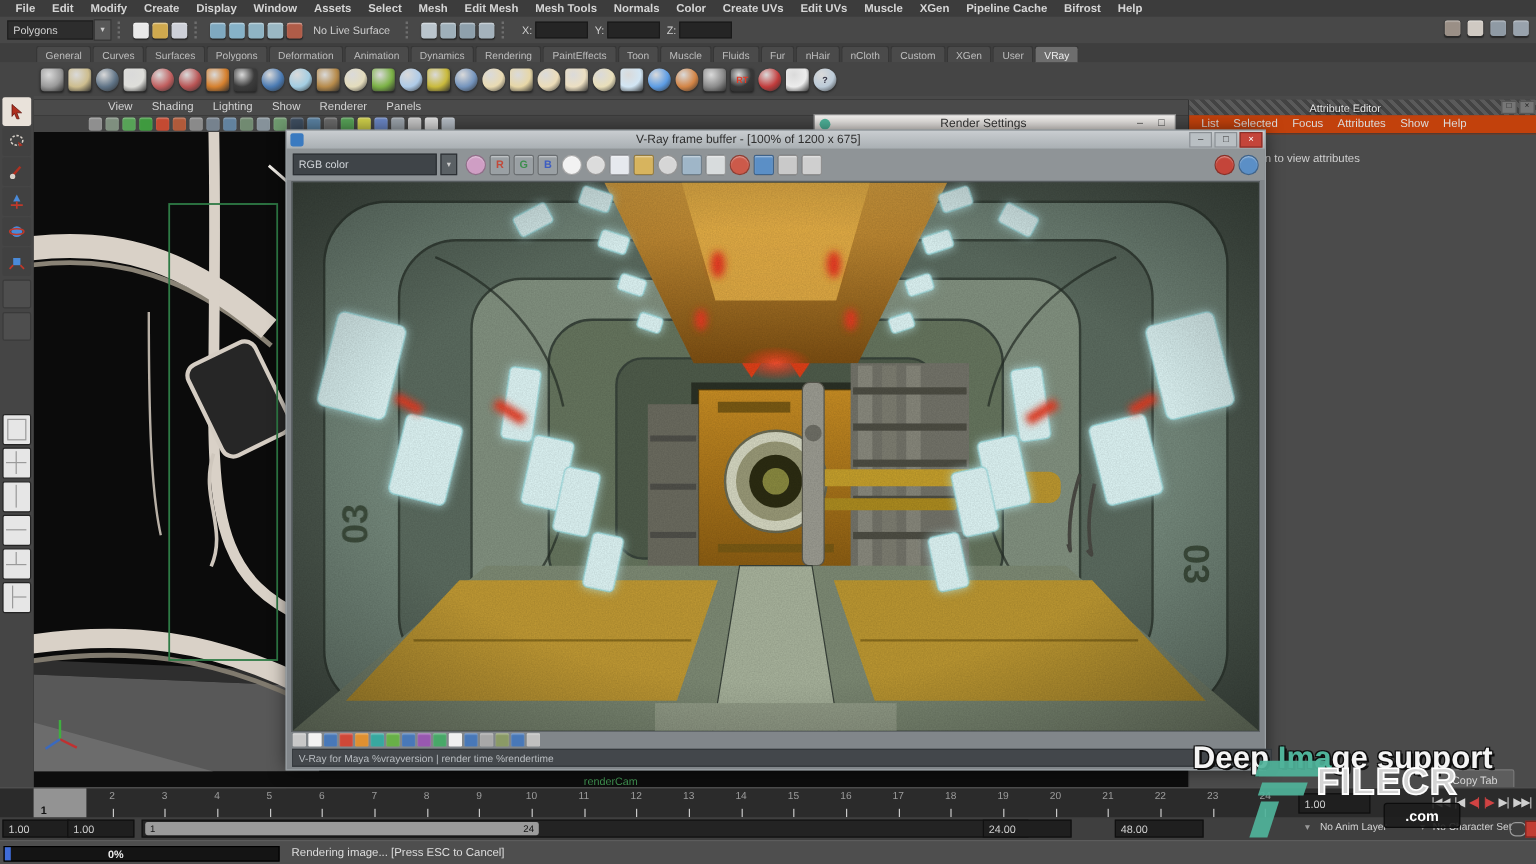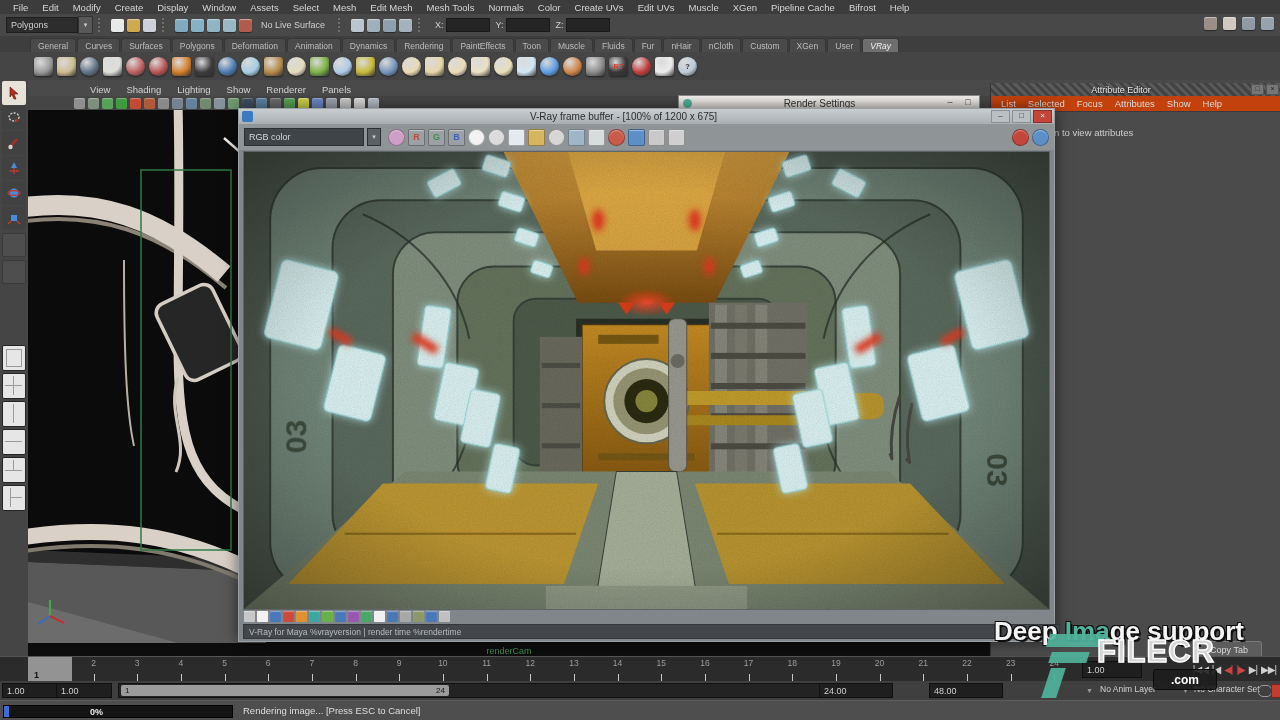--- a/index.html
+++ b/index.html
@@ -2,41 +2,41 @@
 <html style="--teal: #4fb39a;"><head>
 <meta charset="utf-8">
 <style>
   html,body{margin:0;padding:0;background:#222;}
   #app{position:relative;width:1280px;height:720px;background:#4a4a4a;overflow:hidden;
        font-family:"Liberation Sans",sans-serif;color:#ccc;-webkit-font-smoothing:antialiased;}
   .abs{position:absolute;}
   
   .menubar{position:absolute;left:0;top:0;width:1280px;height:14px;background:#3c3c3c;
            display:flex;align-items:center;padding-left:6px;font-size:9.5px;color:#d6d6d6;z-index:3;}
-  .menubar .mi{padding:0 7px;white-space:nowrap;}
+  .menubar .mi{padding:0 7px;white-space:nowrap;font-weight:bold;}
   
   .statusline{position:absolute;left:0;top:14px;width:1280px;height:22px;background:#484848;
               display:flex;align-items:center;font-size:9px;z-index:3;}
   .grip{width:4px;height:14px;border-left:2px dotted #6e6e6e;margin:0 5px;}
   .mode{width:62px;height:14px;background:#2d2d2d;border:1px solid #1e1e1e;color:#d0d0d0;
         display:flex;align-items:center;padding:0 4px;margin-left:6px;}
   .modearrow{width:13px;height:16px;background:#585858;border:1px solid #333;color:#ccc;font-size:7px;
              display:flex;align-items:center;justify-content:center;}
   .sicon{width:13px;height:13px;border-radius:2px;margin:0 1.5px;background:var(--bg,#888);
          box-shadow:inset 0 1px 1px rgba(255,255,255,.45),0 1px 1px rgba(0,0,0,.45);}
   .lslabel{color:#cfcfcf;margin:0 8px;white-space:nowrap;}
   .axlbl{color:#cfcfcf;margin:0 2px 0 6px;}
   .axfield{width:42px;height:12px;background:#252525;border:1px solid #191919;}
   .srights{position:absolute;right:5px;top:3px;display:flex;gap:3px;}
   
   .shelftabs{position:absolute;left:0;top:36px;width:1280px;height:16px;background:#3e3e3e;
              display:flex;align-items:flex-end;padding-left:30px;font-size:8.5px;z-index:3;}
   .tab{padding:2px 7px 1px;color:#bdbdbd;background:#4a4a4a;border:1px solid #363636;border-bottom:none;
        border-radius:3px 3px 0 0;margin-right:1px;white-space:nowrap;}
-  .shelftabs .tab:last-child{background:#6e6e6e;color:#efefef;font-style:italic;}
+  .shelftabs .tab:last-child{background:#6e6e6e;color:#efefef;}
   .shelfrow{position:absolute;left:0;top:52px;width:1280px;height:28px;background:#454545;
             display:flex;align-items:center;padding-left:34px;gap:4px;z-index:3;}
   .shelficon{width:19px;height:19px;flex:0 0 auto;display:flex;align-items:center;justify-content:center;
              font-size:7.5px;font-weight:bold;color:var(--fg,#333);border-radius:var(--br,50%);
              background:radial-gradient(circle at 35% 28%,rgba(255,255,255,.8),var(--bg,#888) 55%,rgba(0,0,0,.35));
              box-shadow:0 1px 2px rgba(0,0,0,.5);}
   
   .toolbox{position:absolute;left:0;top:80px;width:28px;height:578px;background:#454545;z-index:2;}
   .tool{width:24px;height:24px;margin:1px auto;background:#414141;border-radius:2px;
         display:flex;align-items:center;justify-content:center;}

